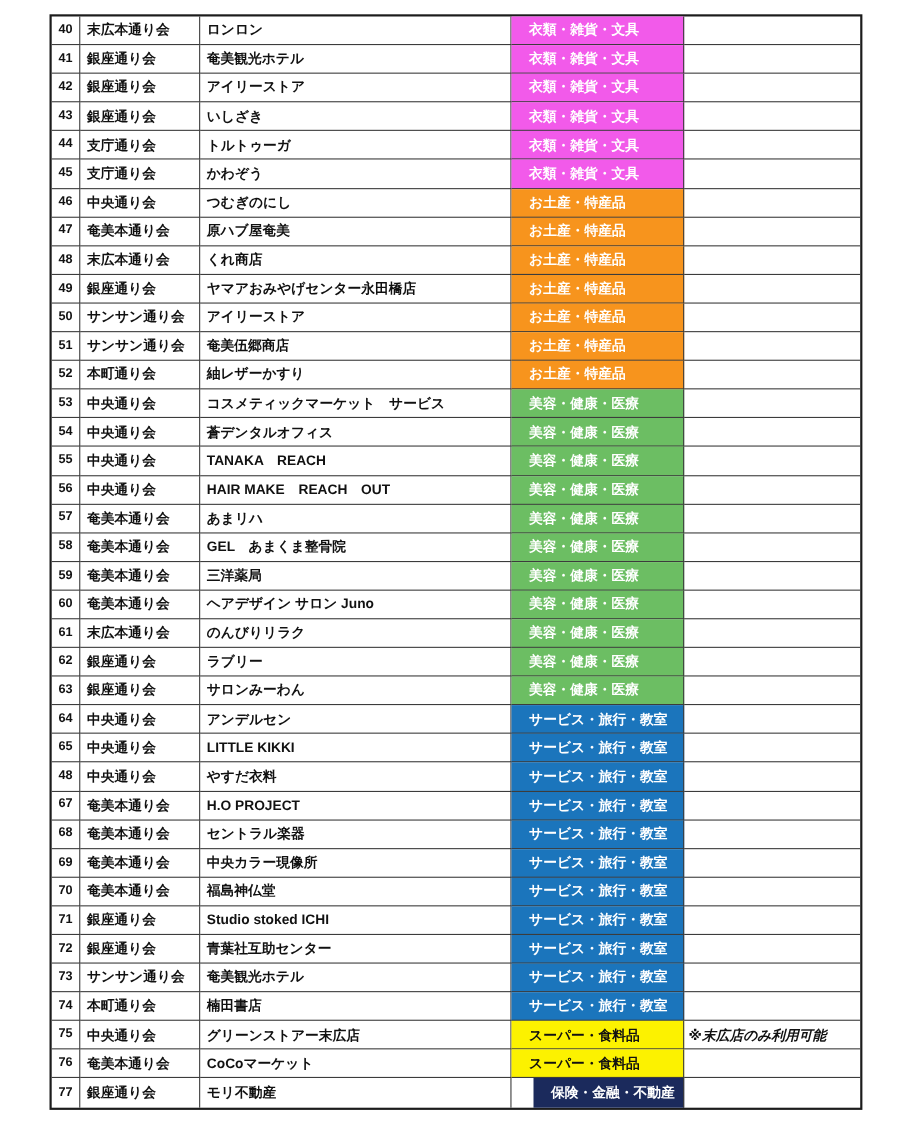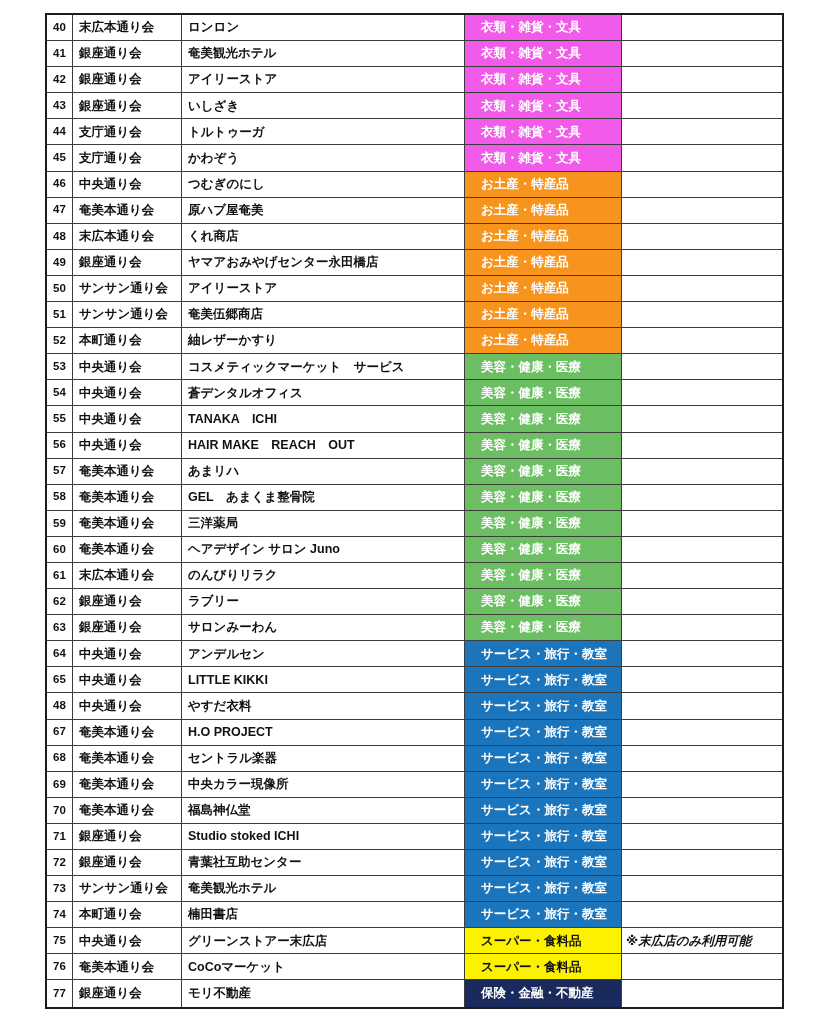--- a/index.html
+++ b/index.html
@@ -169,21 +169,21 @@
     <div class="cell c-no">54</div>
     <div class="cell c-assoc">中央通り会</div>
     <div class="cell c-shop">蒼デンタルオフィス</div>
     <div class="cell c-cat" style="background: rgb(108, 190, 99); color: rgb(255, 255, 255);">美容・健康・医療</div>
     <div class="cell c-note"></div>
   </div>
 
   <div class="row">
     <div class="cell c-no">55</div>
     <div class="cell c-assoc">中央通り会</div>
-    <div class="cell c-shop">TANAKA　ICHI</div>
+    <div class="cell c-shop">TANAKA　REACH</div>
     <div class="cell c-cat" style="background: rgb(108, 190, 99); color: rgb(255, 255, 255);">美容・健康・医療</div>
     <div class="cell c-note"></div>
   </div>
 
   <div class="row">
     <div class="cell c-no">56</div>
     <div class="cell c-assoc">中央通り会</div>
     <div class="cell c-shop">HAIR MAKE　REACH　OUT</div>
     <div class="cell c-cat" style="background: rgb(108, 190, 99); color: rgb(255, 255, 255);">美容・健康・医療</div>
     <div class="cell c-note"></div>
@@ -346,17 +346,17 @@
     <div class="cell c-assoc">奄美本通り会</div>
     <div class="cell c-shop">CoCoマーケット</div>
     <div class="cell c-cat" style="background: rgb(252, 242, 0); color: rgb(17, 17, 17);">スーパー・食料品</div>
     <div class="cell c-note"></div>
   </div>
 
   <div class="row">
     <div class="cell c-no">77</div>
     <div class="cell c-assoc">銀座通り会</div>
     <div class="cell c-shop">モリ不動産</div>
-    <div class="cell c-cat" style="background: rgb(27, 42, 92); color: rgb(255, 255, 255);">保険・金融・不動産</div>
+    <div class="cell c-cat" style="background: rgb(27, 42, 92); color: rgb(255, 255, 255); margin-left: 20px;">保険・金融・不動産</div>
     <div class="cell c-note"></div>
   </div>
 </div>
 </div>
 
 </body></html>

